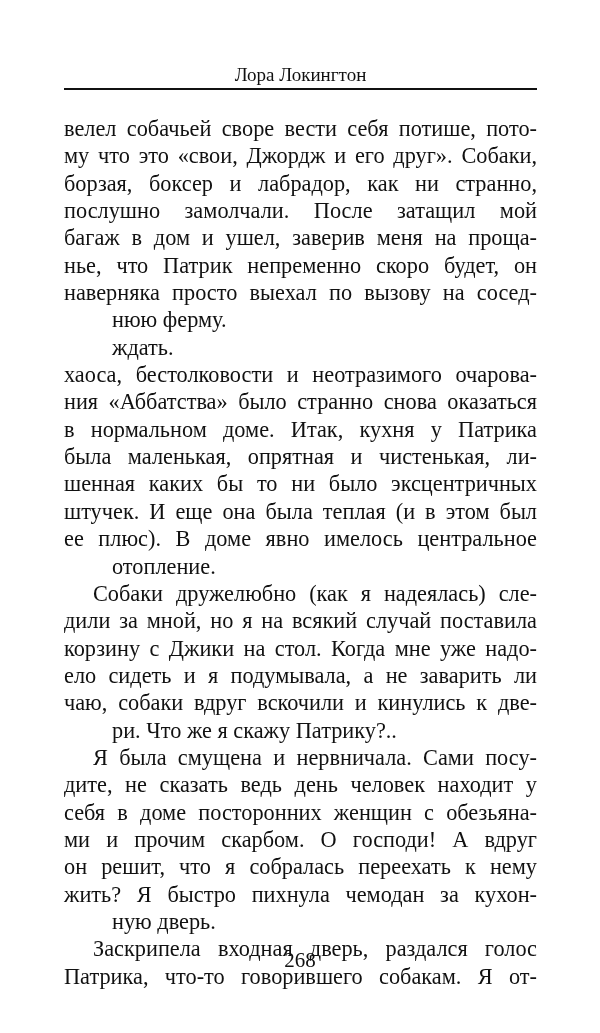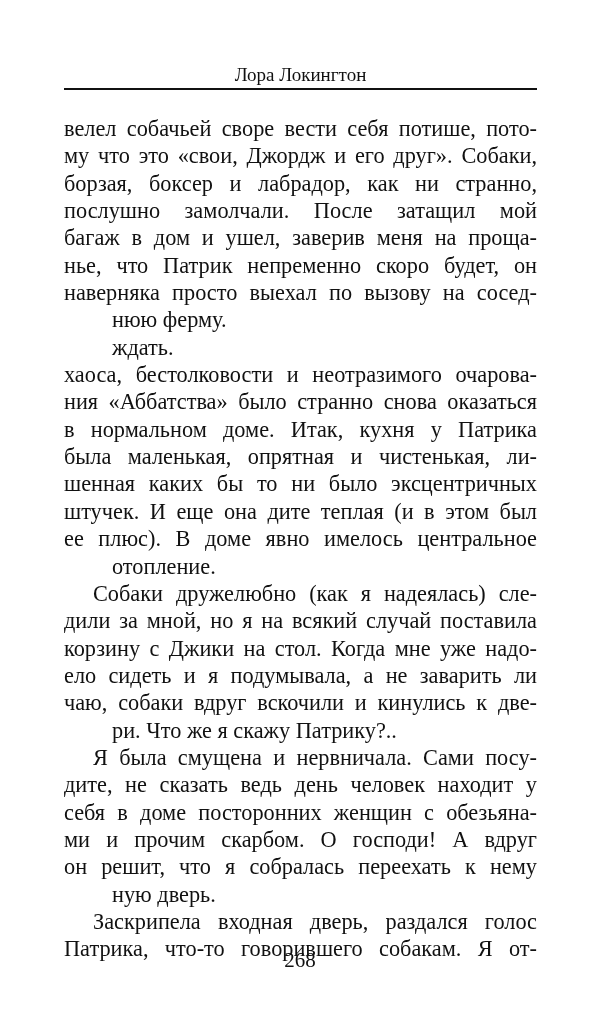--- a/index.html
+++ b/index.html
@@ -47,33 +47,34 @@
       <span class="line">багаж в дом и ушел, заверив меня на проща-</span>
       <span class="line">нье, что Патрик непременно скоро будет, он</span>
       <span class="line">наверняка просто выехал по вызову на сосед-</span>
       <span class="line last">нюю ферму.</span>
       <span class="line last">ждать.</span>
       <span class="line">хаоса, бестолковости и неотразимого очарова-</span>
       <span class="line">ния «Аббатства» было странно снова оказаться</span>
       <span class="line">в нормальном доме. Итак, кухня у Патрика</span>
       <span class="line">была маленькая, опрятная и чистенькая, ли-</span>
       <span class="line">шенная каких бы то ни было эксцентричных</span>
-      <span class="line">штучек. И еще она дите теплая (и в этом был</span>
+      <span class="line">штучек. И еще она была теплая (и в этом был</span>
       <span class="line">ее плюс). В доме явно имелось центральное</span>
       <span class="line last">отопление.</span>
       <span class="line indent">Собаки дружелюбно (как я надеялась) сле-</span>
       <span class="line">дили за мной, но я на всякий случай поставила</span>
       <span class="line">корзину с Джики на стол. Когда мне уже надо-</span>
       <span class="line">ело сидеть и я подумывала, а не заварить ли</span>
       <span class="line">чаю, собаки вдруг вскочили и кинулись к две-</span>
       <span class="line last">ри. Что же я скажу Патрику?..</span>
       <span class="line indent">Я была смущена и нервничала. Сами посу-</span>
       <span class="line">дите, не сказать ведь день человек находит у</span>
       <span class="line">себя в доме посторонних женщин с обезьяна-</span>
       <span class="line">ми и прочим скарбом. О господи! А вдруг</span>
       <span class="line">он решит, что я собралась переехать к нему</span>
+      <span class="line">жить? Я быстро пихнула чемодан за кухон-</span>
       <span class="line last">ную дверь.</span>
       <span class="line indent">Заскрипела входная дверь, раздался голос</span>
       <span class="line">Патрика, что-то говорившего собакам. Я от-</span>
     </div>
 
   <div class="page-number">268</div>
 </div>
 
 </body></html>

